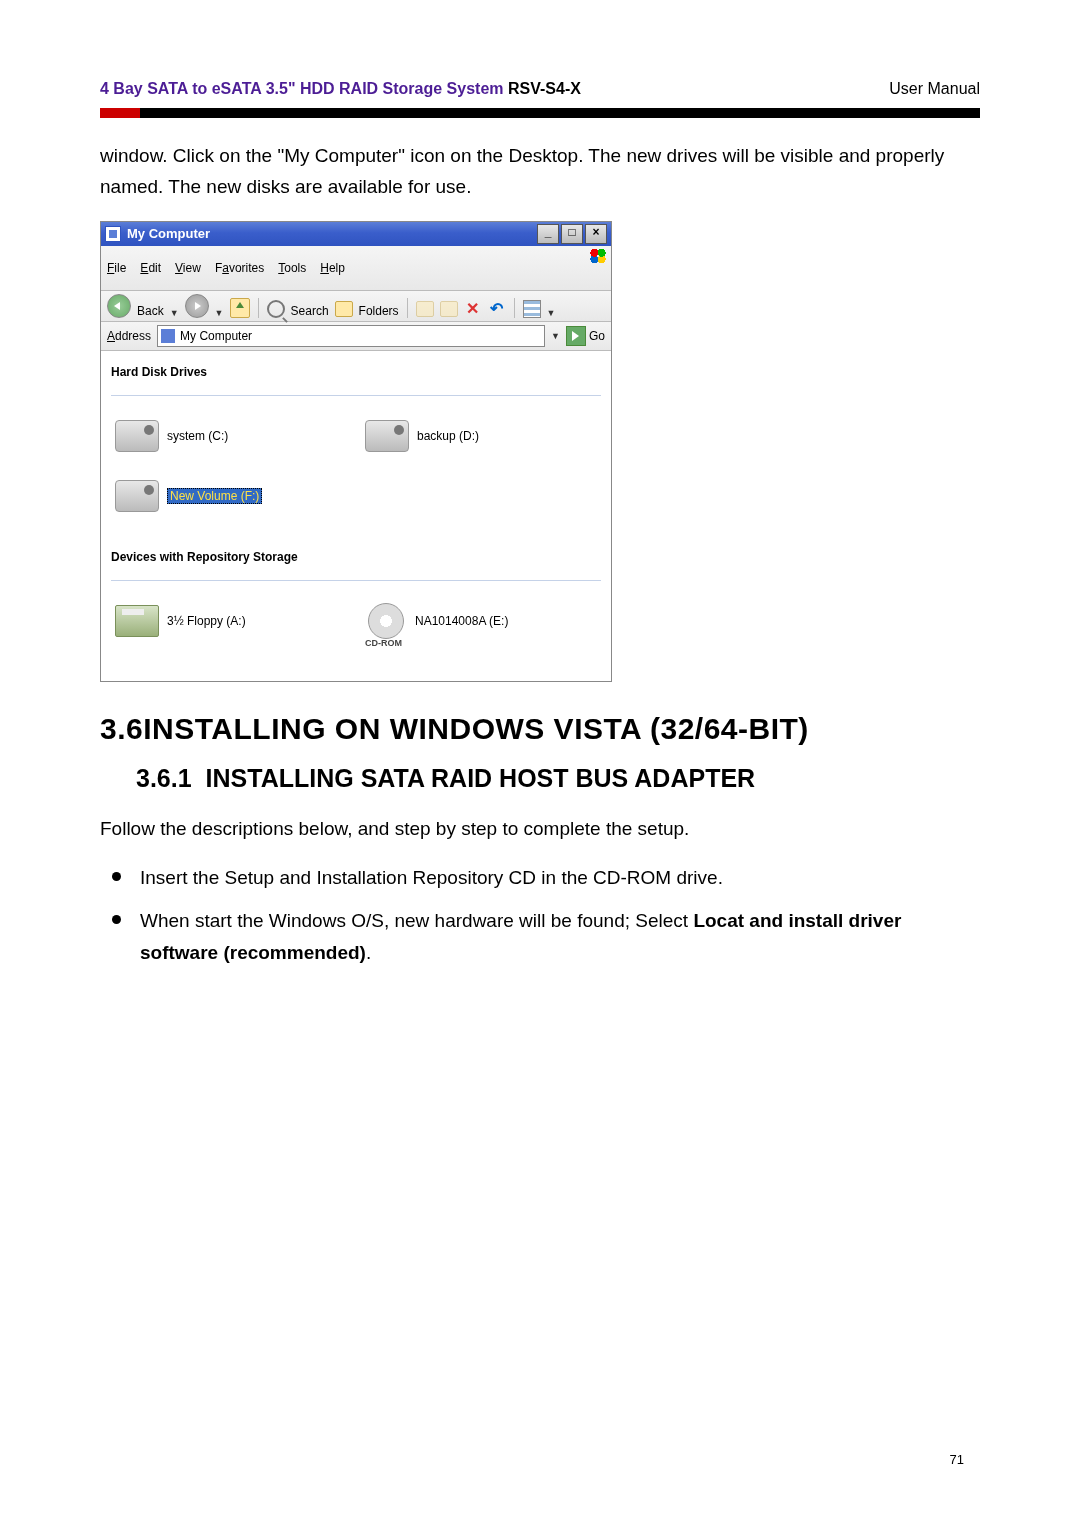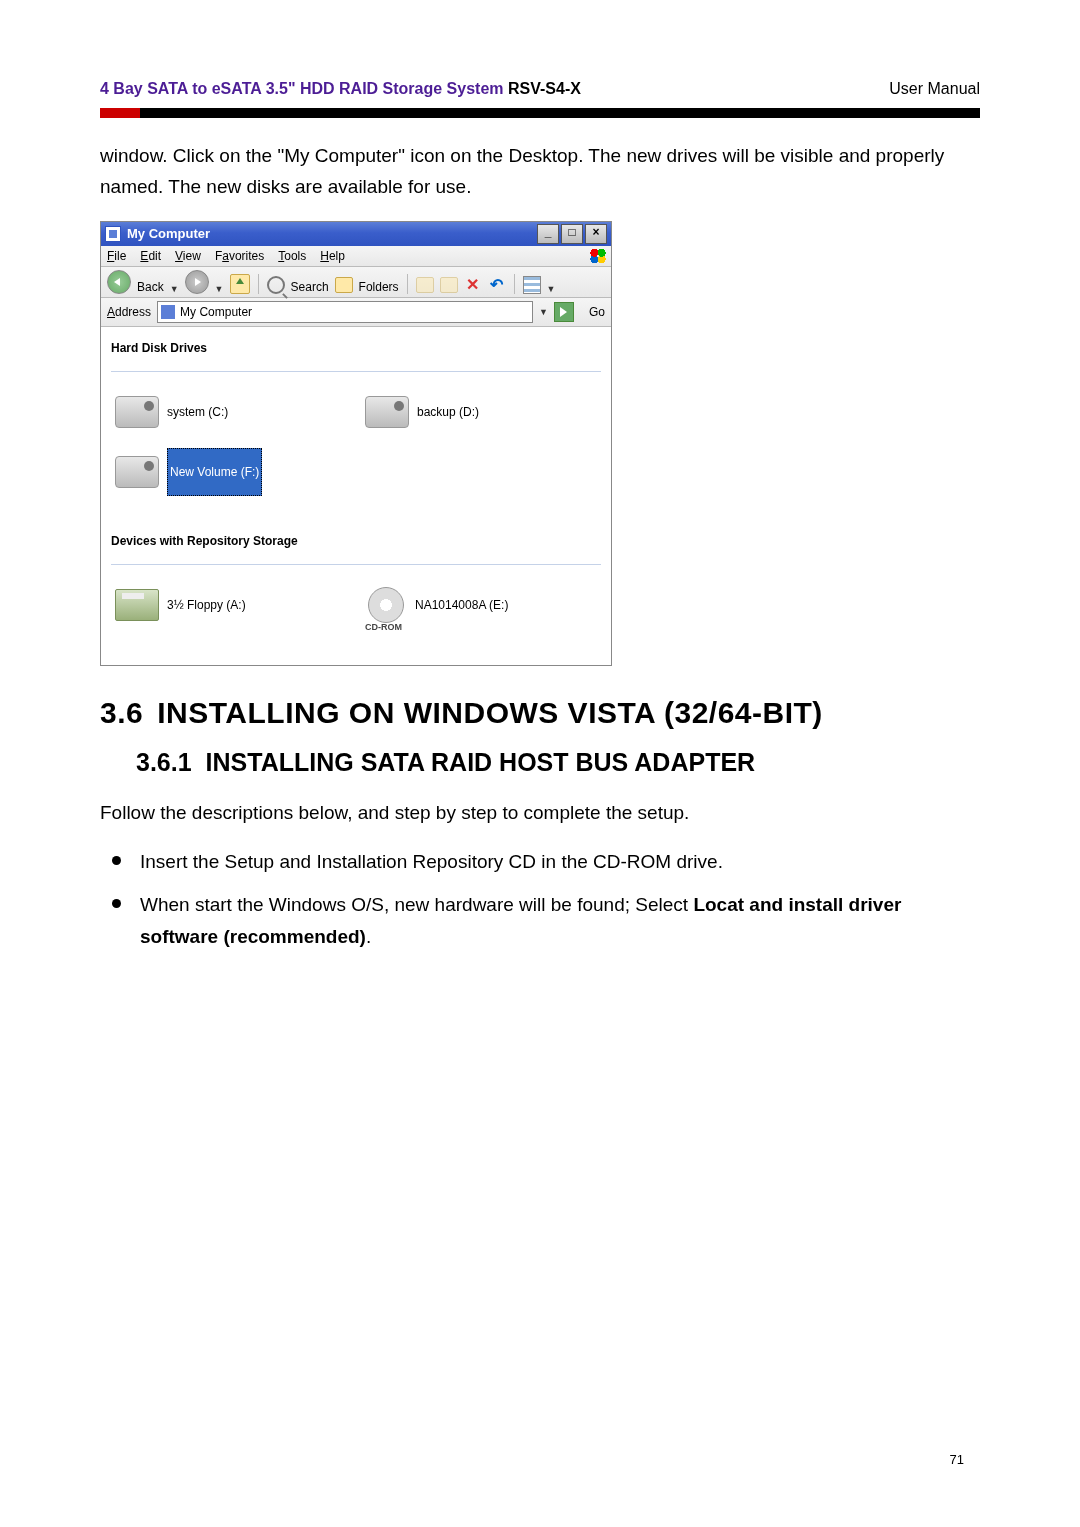--- a/index.html
+++ b/index.html
@@ -85,21 +85,21 @@
     margin-left: 2px;
     color:#000;
     font-weight:bold;
     font-size:12px;
     line-height:14px;
     text-align:center;
   }
   .xp-menubar {
     background: linear-gradient(#f5f5f5,#e8e8e8);
     border-bottom: 1px solid #bbb;
-    padding: 3px 6px;
+    padding: 15px 6px;
     display: flex;
     align-items: center;
     gap: 14px;
     font-size: 12px;
     color:#000;
     position: relative;
   }
   .xp-menubar .flag {
     position:absolute; right:4px; top:2px;
     width:18px; height:16px;
@@ -161,65 +161,65 @@
     padding: 3px 6px;
     display:flex;align-items:center;gap:6px;font-size:12px;
   }
   .xp-addr input{
     flex:1; height:20px; border:1px solid #888; background:#fff;
     font-family:inherit; font-size:12px; padding:0 4px 0 22px;
     background-image: linear-gradient(#5b7ed7,#5b7ed7);
     background-size: 14px 14px; background-position: 3px 3px; background-repeat:no-repeat;
   }
   .xp-go {
-    display:flex;align-items:center;gap:15px;
+    display:flex;align-items:center;gap:3px;
   }
   .xp-go .gicon{
     width:18px;height:18px;background:#6a6;
     position:relative;border:1px solid #4a8a3a;
   }
   .xp-go .gicon::after{content:"";position:absolute;left:5px;top:4px;
     border-top:5px solid transparent;border-bottom:5px solid transparent;border-left:7px solid #fff;}
 
   .xp-content{ padding: 6px 10px 14px 10px; background:#fff; }
   .grp-head{
     font-weight:bold; color:#000; font-size:12px;
     border-bottom:1px solid #c5d2e8; padding:4px 0 16px 0; margin-top:4px;
   }
-  .grp-body{ display:flex; flex-wrap:wrap; gap:8px 40px; padding:18px 4px 24px 4px;align-items:center;}
+  .grp-body{ display:flex; flex-wrap:wrap; gap:16px 40px; padding:18px 4px 24px 4px;align-items:center;}
   .drive{ display:flex; align-items:center; gap:8px; width:210px; margin:6px 0;}
   .drive .dico{
     width:42px;height:30px;position:relative;
   }
   .hdd{
     background:linear-gradient(#e8e8e8,#bbb);
     border:1px solid #999;border-radius:4px;
   }
   .hdd::after{content:"";position:absolute;right:4px;top:4px;width:10px;height:10px;border-radius:50%;background:#777;}
   .floppy{
     background:linear-gradient(#d8e4c8,#9ab07a);border:1px solid #7a905a;border-radius:2px;
   }
   .floppy::before{content:"";position:absolute;left:6px;top:3px;width:22px;height:6px;background:#eee;}
   .cdrom{
     background:radial-gradient(circle,#fff 0 6px,#ddd 6px 18px,#aaa 18px 21px);
     border-radius:50%; width:34px;height:34px;border:1px solid #999;
   }
   .cdrom-lbl{position:absolute;left:0;bottom:-12px;font-size:9px;font-weight:bold;color:#444;}
   .dlabel{font-size:12px;color:#000;}
-  .dlabel.sel{background:#316ac5;color:#ffffff;border:1px dotted #000;padding:16px 2px;}
+  .dlabel.sel{background:#316ac5;color:#fde047;border:1px dotted #000;padding:0 2px;}
 
   
   h2.sec {
     font-family: Arial, Helvetica, sans-serif;
     font-weight: bold;
     font-size: 30px;
     letter-spacing: .5px;
     margin: 30px 0 18px 0;
   }
-  h2.sec .num{ margin-right: 14px; }
+  h2.sec .num{ }
   h3.subsec {
     font-weight: bold;
     font-size: 25px;
     margin: 14px 0 20px 36px;
   }
   h3.subsec .num{ margin-right: 14px; }
   ul.blist{
     list-style: none; padding:0; margin:0 0 0 6px;
   }
   ul.blist li{

